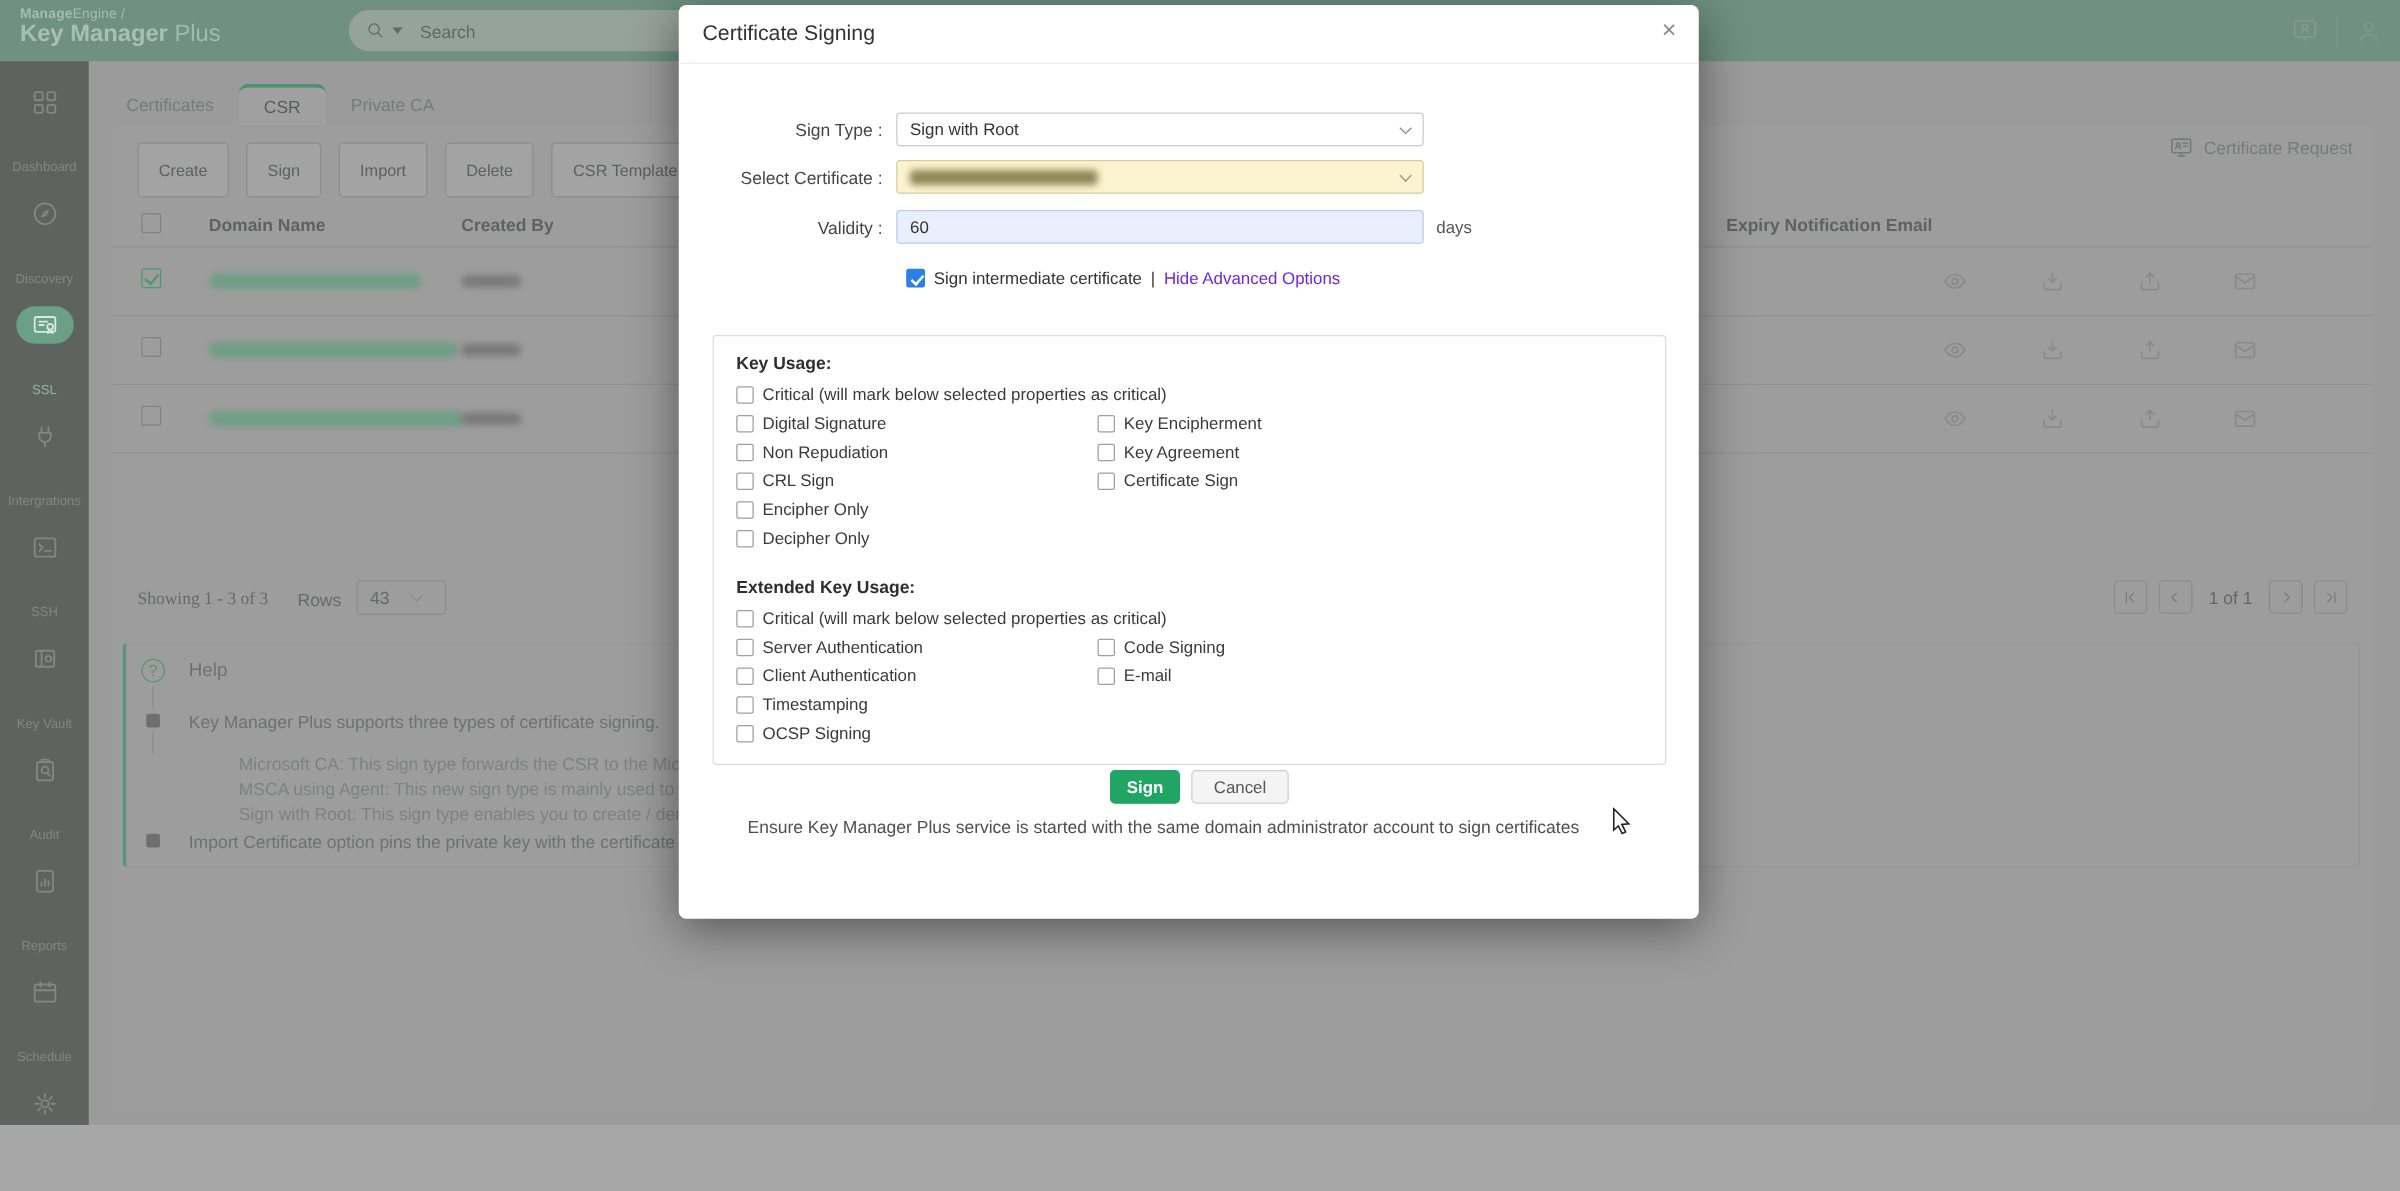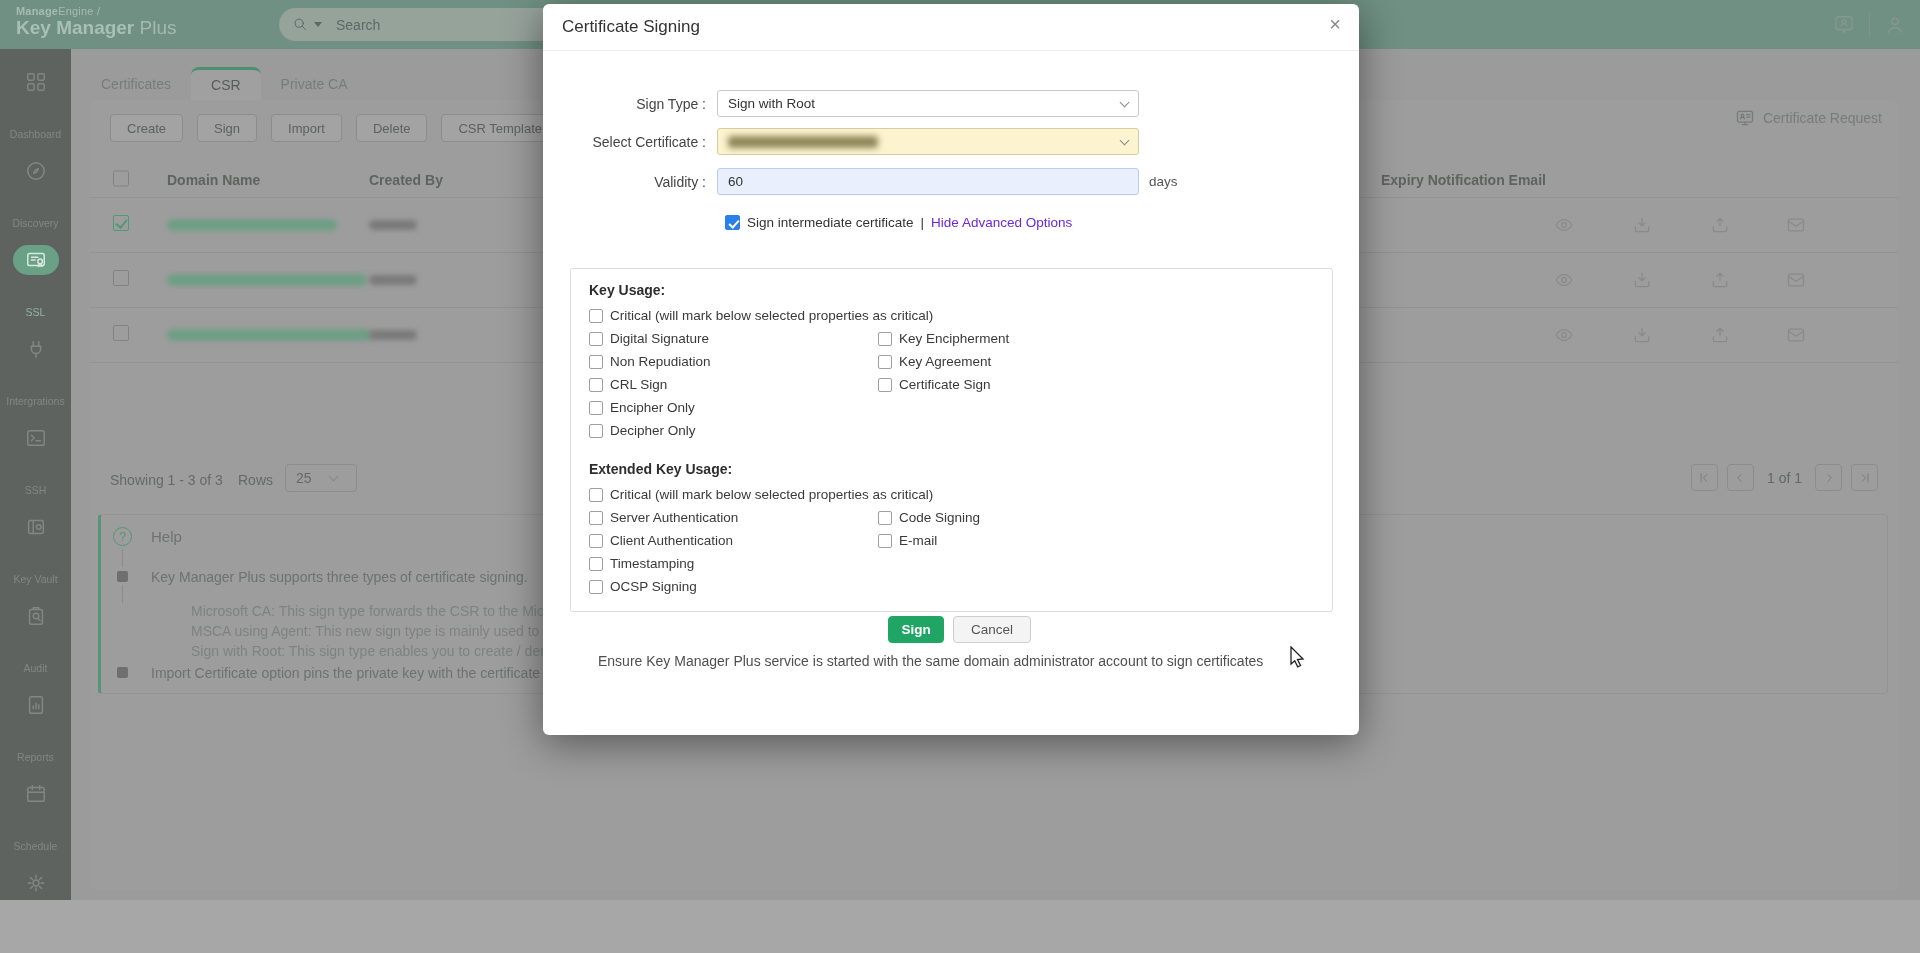--- a/index.html
+++ b/index.html
@@ -30,21 +30,21 @@
   .sb-item.active .lbl{color:#8fb4a2;}
   .bottomband{position:absolute;left:0;top:900px;width:1920px;height:53px;background:#a7a7a7;}
 
   .content{position:absolute;left:71px;top:49px;width:1849px;height:851px;}
   .tabs{position:absolute;left:10px;top:18px;display:flex;justify-content:space-between;}
   .tab{height:33px;display:flex;align-items:center;padding:0 20px;font-size:14px;color:#777c79;cursor:pointer;}
   .tab.active{background:#a0a0a0;border-top:3px solid #4d8f71;border-radius:8px 8px 0 0;color:#585c5a;padding-top:0;}
   .card{position:absolute;left:19px;top:51px;width:1808px;height:790px;background:#9d9d9d;border-radius:6px;}
 
   .toolbar{position:absolute;left:20px;top:14px;display:flex;gap:14px;}
-  .tbtn{height:28px;padding:0 16px;background:#a3a3a3;border:1px solid #8c8c8c;border-radius:4px;
+  .tbtn{height:44px;padding:0 16px;background:#a3a3a3;border:1px solid #8c8c8c;border-radius:4px;
     font-size:13px;color:#5d615f;display:flex;align-items:center;cursor:pointer;white-space:nowrap;overflow:hidden;}
   .tbtn.partial{width:22px;padding:0 0 0 8px;}
   .certreq{position:absolute;right:16px;top:8px;display:flex;align-items:center;gap:8px;color:#777c79;font-size:14px;cursor:pointer;}
 
   .tbl{position:absolute;left:0;top:62px;width:1808px;}
   .tr{position:relative;height:55px;border-bottom:1px solid #929292;}
   .tr.head{height:36px;font-weight:700;color:#5f6360;font-size:14px;}
   .cbx{width:16px;height:16px;border:1.5px solid #7f8482;border-radius:2px;display:inline-block;background:transparent;position:relative;}
   .cbx.greenchk{border-color:#4c9a77;}
   .cbx.greenchk::after{content:"";position:absolute;left:4px;top:1px;width:5px;height:9px;border:solid #4c9a77;border-width:0 2px 2px 0;transform:rotate(40deg);}
@@ -53,21 +53,21 @@
   .c-cr{position:absolute;left:279px;top:50%;transform:translateY(-50%);}
   .c-ex{position:absolute;left:1291px;top:50%;transform:translateY(-50%);}
   .pill{border-radius:6px;filter:blur(2.5px);}
   .pill.dn{height:12px;background:#6f9e85;}
   .pill.cr{height:10px;width:48px;background:#7a7a7a;}
   .rowicons{position:absolute;right:24px;top:0;height:100%;width:320px;}
   .ricon{position:absolute;top:50%;transform:translateY(-50%);color:#8a8a8a;cursor:pointer;}
   .ric0{left:0;} .ric1{left:78px;} .ric2{left:156px;} .ric3{left:232px;}
 
   .tblfoot{position:absolute;left:0;top:300px;width:1808px;height:40px;font-size:14px;color:#666a67;}
-  .showing{position:absolute;left:20px;top:10px;}
+  .showing{position:absolute;left:20px;top:10px;font-family:Liberation Serif, serif;}
   .rowslbl{position:absolute;left:148px;top:10px;}
   .rowssel{position:absolute;left:195px;top:2px;width:72px;height:28px;border:1px solid #8c8c8c;border-radius:4px;
     display:flex;align-items:center;padding:0 10px;gap:18px;color:#666a67;cursor:pointer;background:transparent;}
   .pgr{position:absolute;right:20px;top:2px;display:flex;align-items:center;gap:9px;color:#636765;}
   .pbtn{width:27px;height:27px;border:1px solid #8c8c8c;border-radius:4px;display:flex;align-items:center;justify-content:center;color:#767a78;cursor:pointer;}
   .pglabel{font-size:14px;margin:0 4px;}
 
   .help{position:absolute;left:8px;top:352px;width:1790px;height:180px;background:#9d9d9d;
     border:1px solid #949494;border-left:3px solid #57947a;border-radius:4px;color:#6e7270;}
   .h-q{position:absolute;left:12px;top:12px;width:19px;height:19px;border:1.5px solid #57947a;border-radius:50%;
@@ -374,21 +374,21 @@
                 <rect x="3" y="5" width="18" height="14" rx="2"></rect>
                 <path d="M3 7.5l9 6 9-6"></path>
               </svg>
           </span>
         </div>
 
         <div class="tblfoot">
           <span class="showing">Showing 1 - 3 of 3</span>
           <span class="rowslbl">Rows</span>
           <span class="rowssel">
-            <span>25</span>
+            <span>43</span>
             <span class="chev" style="position:static;transform:rotate(45deg);margin-top:-4px"></span>
           </span>
           <span class="pgr">
             <span class="pbtn">
                 <svg class="ic" viewBox="0 0 24 24" width="14" height="14">
                   <path d="M7 5v14M17 6l-6 6 6 6"></path>
                 </svg>
               </span>
             <span class="pbtn">
                 <svg class="ic" viewBox="0 0 24 24" width="14" height="14">

